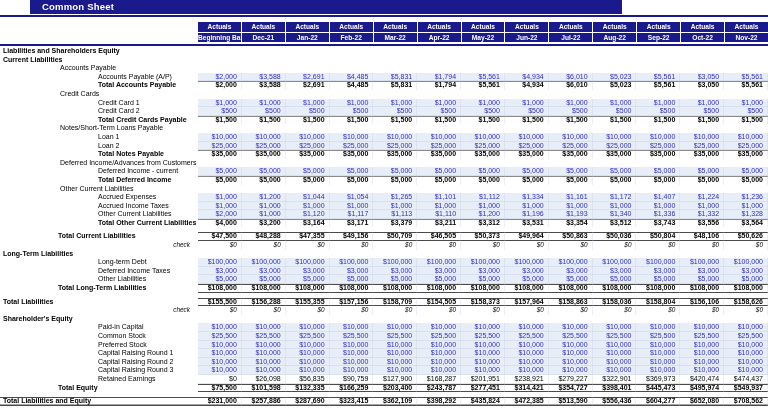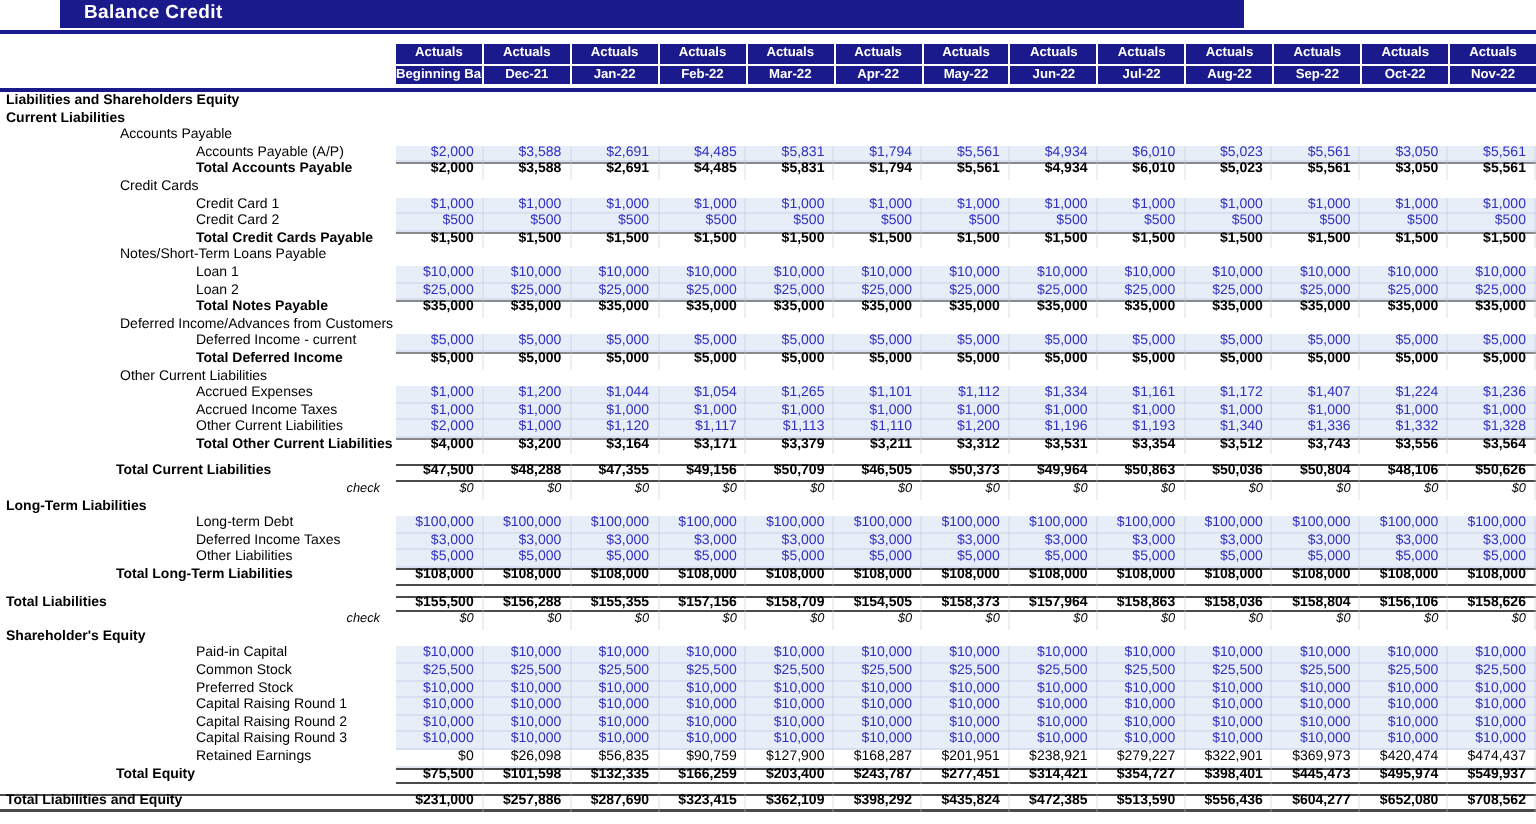--- a/index.html
+++ b/index.html
@@ -47,21 +47,21 @@
   .r-grand .vals{font-weight:bold;box-shadow:inset 0 1px 0 #4a4a4a,inset 0 -1px 0 #4a4a4a}
   .r-check{font-style:italic}
   .r-check .lbl{text-align:right;padding-right:8px;font-size:6.4px}
   .r-check .vals{font-size:6.4px}
   .r-final{font-weight:bold;box-shadow:inset 0 1px 0 #4a4a4a,inset 0 -1.5px 0 #4a4a4a}
 </style>
 </head>
 <body>
 
 <div class="titlebar">
-  <span>Balance Credit</span>
+  <span>Common Sheet</span>
 </div>
 <div class="rule"></div>
 
 <div class="hwrap">
   <div class="hrow">
       <div class="hcell">Actuals</div>
       <div class="hcell">Actuals</div>
       <div class="hcell">Actuals</div>
       <div class="hcell">Actuals</div>
       <div class="hcell">Actuals</div>

